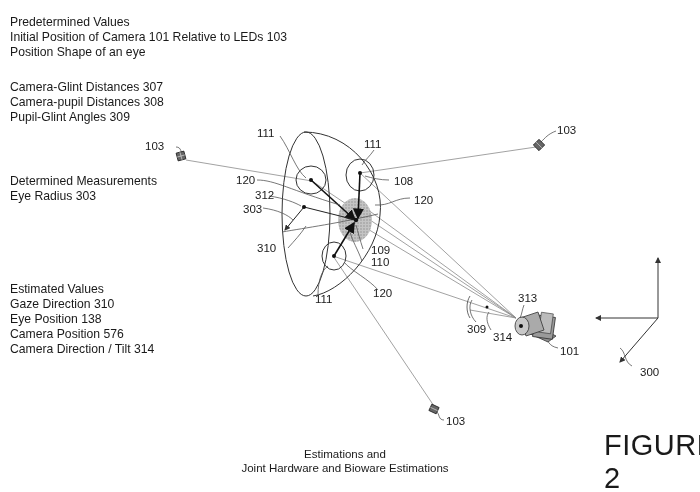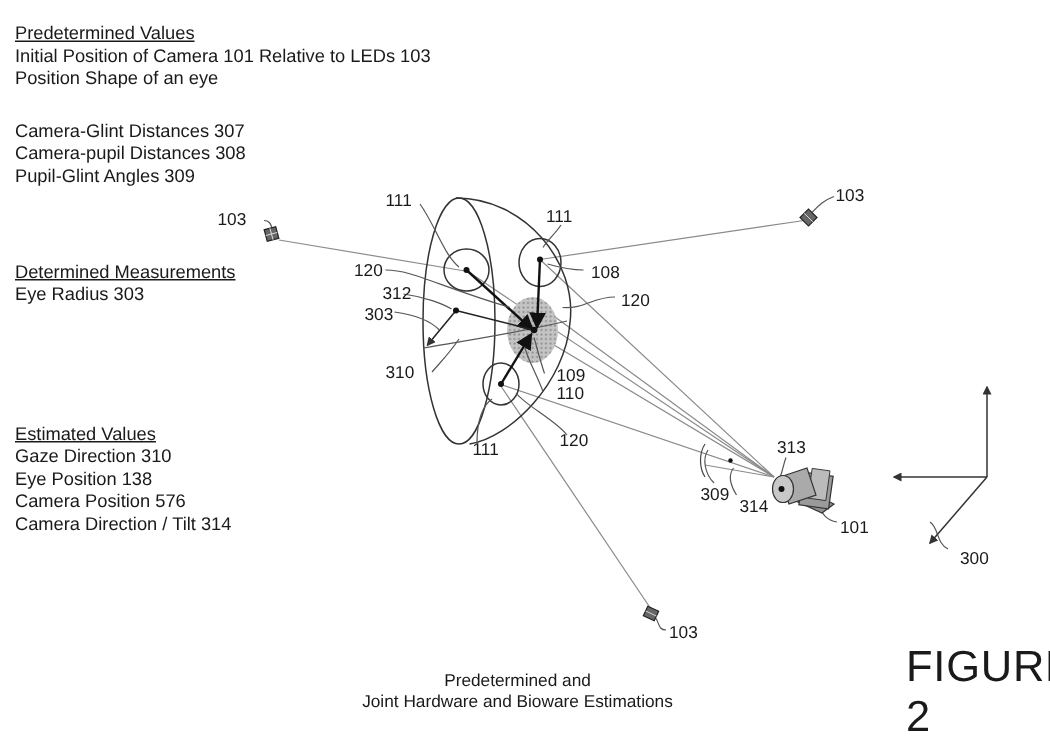--- a/index.html
+++ b/index.html
@@ -1,19 +1,19 @@
 <!DOCTYPE html>
 <html><head>
 <meta charset="utf-8">
 <style>
   html, body { margin: 0; padding: 0; background: #ffffff; }
   body { width: 700px; height: 492px; position: relative; overflow: hidden;
          font-family: "Liberation Sans", sans-serif; color: #1a1a1a; }
   .legend { position: absolute; left: 10px; font-size: 12.2px; line-height: 15px; }
-  .legend .hdr { text-decoration: underline; }
+  .legend .hdr { }
   .legend div { white-space: nowrap; }
   #sec-pre { top: 15px; }
   #sec-meas { top: 80px; }
   #sec-det { top: 174px; }
   #sec-est { top: 282px; }
   #sec-cam { top: 327px; }
   .caption { position: absolute; left: 200px; width: 290px; top: 447px; text-align: center;
              font-size: 11.5px; line-height: 14px; }
   .figure-label { position: absolute; left: 584px; top: 429px; font-size: 29px; letter-spacing: 0.5px; margin-left: 20px; }
   svg#diagram { position: absolute; left: 0; top: 0; }
@@ -174,16 +174,16 @@
   <text x="371" y="254">109</text>
   <text x="371" y="266">110</text>
   <text x="518" y="302">313</text>
   <text x="467" y="333">309</text>
   <text x="493" y="341">314</text>
   <text x="560" y="355">101</text>
   <text x="640" y="376">300</text>
 </svg>
 
 <div class="caption">
-  <div>Predetermined and</div>
+  <div>Estimations and</div>
   <div>Joint Hardware and Bioware Estimations</div>
 </div>
 <div class="figure-label">FIGURE 2</div>
 
 </body></html>

